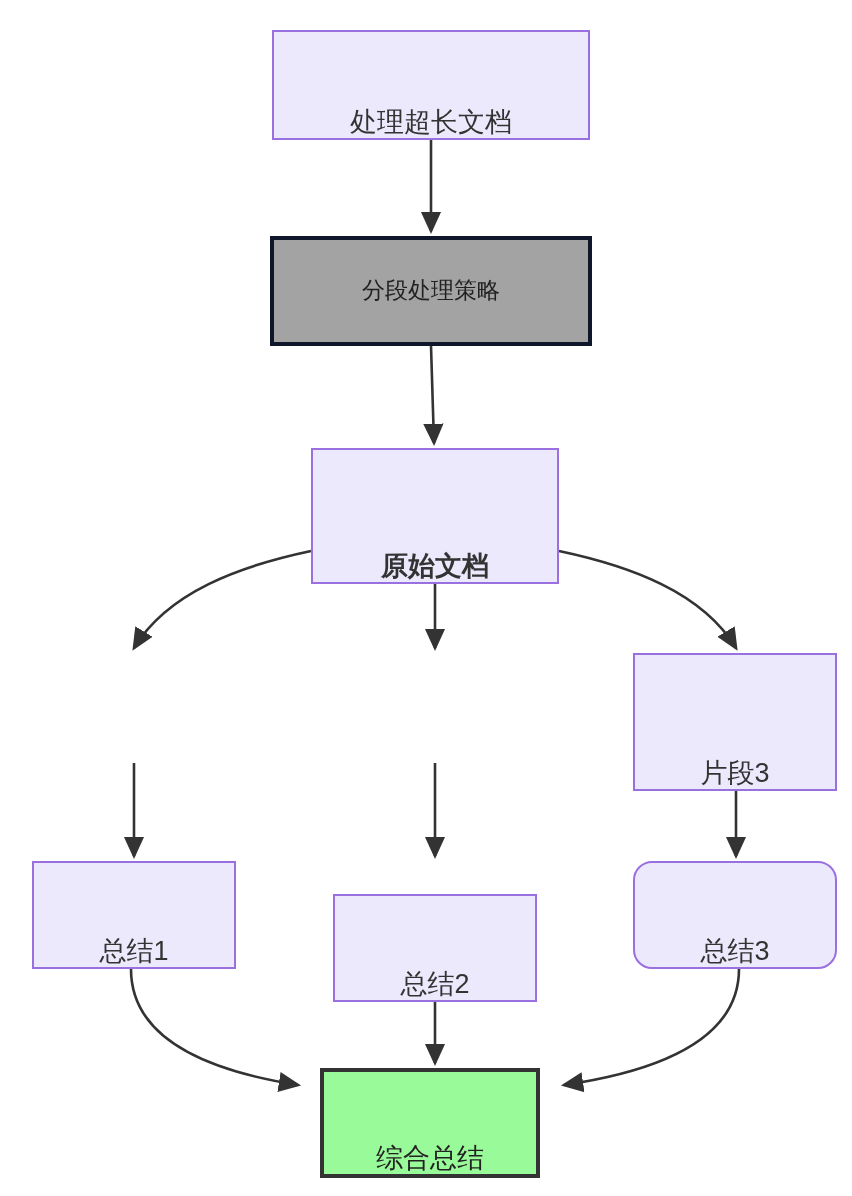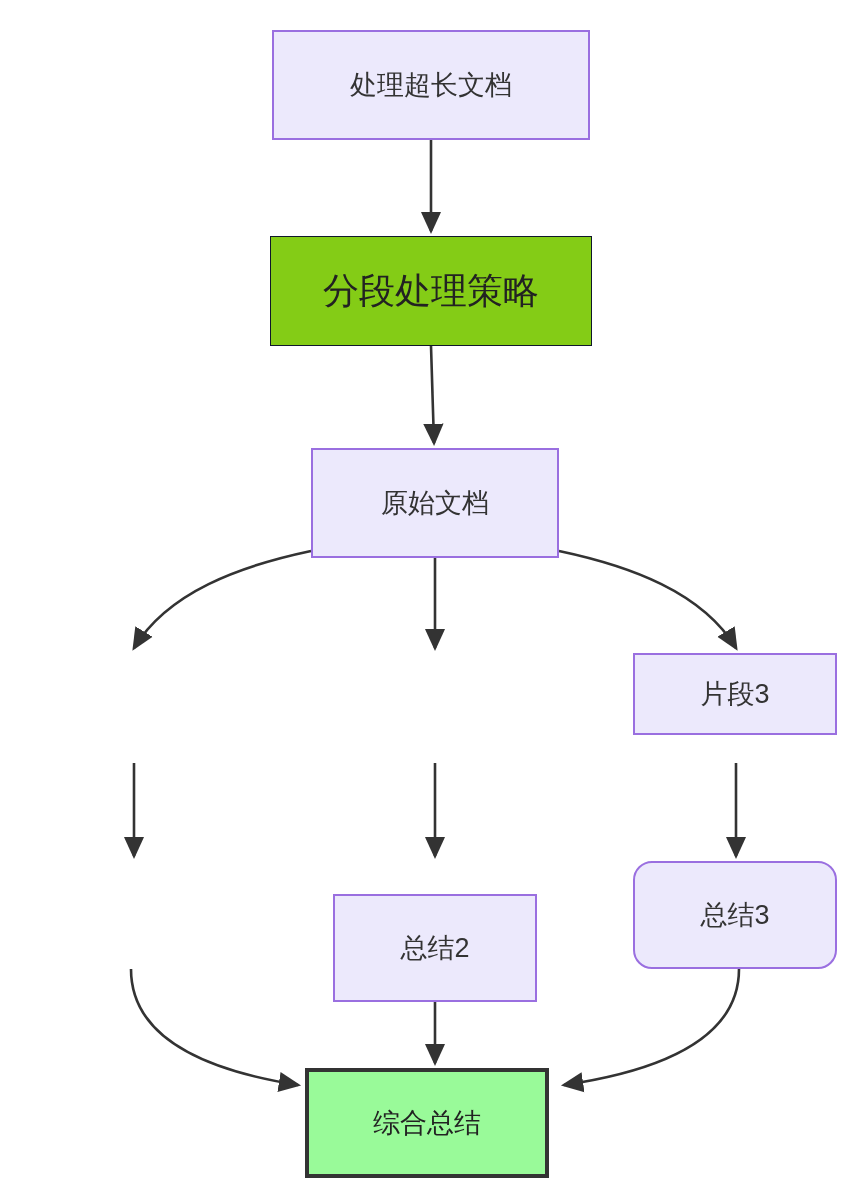--- a/index.html
+++ b/index.html
@@ -41,27 +41,28 @@
   }
   .node-label {
     display: block;
   }
   
   .node.style-default {
     background: #ece9fc;
     border: 2px solid #9a6fe0;
     color: #333333;
     font-size: 27px;
+    align-items: flex-end;
   }
   
   .node.style-emphasis {
-    background: #84cc16;
-    border: 1px solid #0f172a;
+    background: #a3a3a3;
+    border: 4px solid #0f172a;
     color: #222222;
-    font-size: 36px;
+    font-size: 23px;
   }
   
   .node.style-result {
     background: #99fa99;
     border: 4px solid #333333;
     color: #222222;
     font-size: 27px;
   }
 </style>
 </head>
@@ -101,36 +102,39 @@
   </svg>
 
   <div class="node style-default" style="left:272px; top:30px; width:318px; height:110px;">
     <span class="node-label">处理超长文档</span>
   </div>
 
   <div class="node style-emphasis" style="left:270px; top:236px; width:322px; height:110px;">
     <span class="node-label">分段处理策略</span>
   </div>
 
-  <div class="node style-default" style="left:311px; top:448px; width:248px; height:110px;">
+  <div class="node style-default" style="left:311px; top:448px; width:248px; height:136px;font-weight:bold;">
     <span class="node-label">原始文档</span>
   </div>
 
 
 
-  <div class="node style-default" style="left:633px; top:653px; width:204px; height:82px;">
+  <div class="node style-default" style="left:633px; top:653px; width:204px; height:138px;">
     <span class="node-label">片段3</span>
   </div>
 
+  <div class="node style-default" style="left:32px; top:861px; width:204px; height:108px;">
+    <span class="node-label">总结1</span>
+  </div>
 
   <div class="node style-default" style="left:333px; top:861px; width:204px; height:108px;margin-top:33px;">
     <span class="node-label">总结2</span>
   </div>
 
   <div class="node style-default" style="left:633px; top:861px; width:204px; height:108px;border-radius:19px;">
     <span class="node-label">总结3</span>
   </div>
 
-  <div class="node style-result" style="left:305px; top:1068px; width:244px; height:110px;">
+  <div class="node style-result" style="left:320px; top:1068px; width:220px; height:110px;align-items:flex-end;">
     <span class="node-label">综合总结</span>
   </div>
 
 </div>
 
 </body></html>

